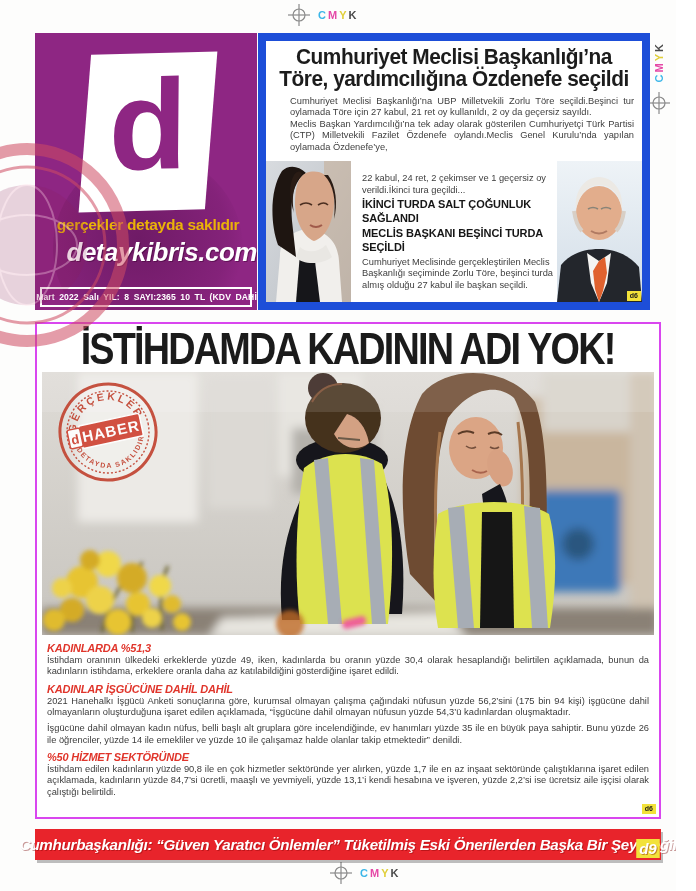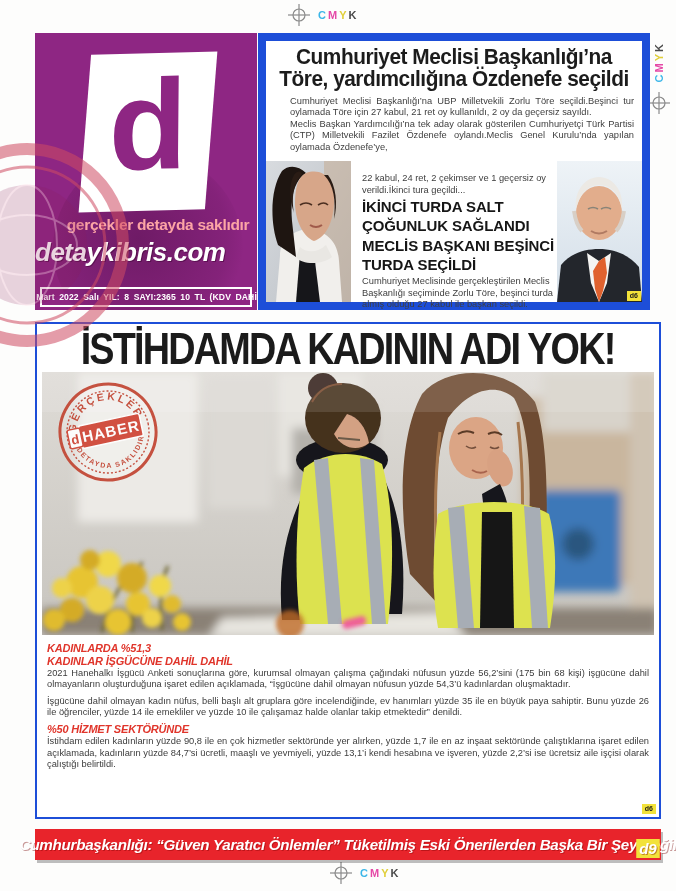--- a/index.html
+++ b/index.html
@@ -16,49 +16,49 @@
   .reg-right { right:6px; top:42px; flex-direction:column; gap:10px; }
   .vtext { writing-mode:vertical-rl; transform:rotate(180deg); font-size:11px; font-weight:bold; letter-spacing:2px; }
 
   
   .masthead { position:absolute; left:35px; top:33px; width:222px; height:277px; background:#8e2683; overflow:hidden; }
   .masthead .globe { position:absolute; left:18px; top:120px; width:190px; height:190px; border-radius:50%;
       background:radial-gradient(circle at 45% 45%, rgba(60,8,55,.38), rgba(60,8,55,.12) 60%, transparent 72%); }
   .logo-box { position:absolute; left:50px; top:20px; width:126px; height:158px; background:#ffffff;
       transform:skewX(-6deg) rotate(-1.5deg); display:flex; align-items:center; justify-content:center; }
   .logo-box .d { font-size:128px; font-weight:800; color:#8e2683; line-height:1; transform:skewX(4deg); padding-bottom:14px; }
-  .tagline { position:absolute; left:12px; top:183px; width:100%; text-align:center; color:#fca5a5;
+  .tagline { position:absolute; left:2px; top:183px; width:100%; text-align:center; color:#eab308;
       font-size:15.5px; font-weight:bold; letter-spacing:-0.3px; }
-  .site { position:absolute; left:0; top:204px; width:100%; text-align:left; color:#ffffff;
+  .site { position:absolute; left:0; top:204px; width:100%; text-align:right; color:#ffffff;
       font-size:26px; font-weight:800; font-style:italic; letter-spacing:-0.5px; text-shadow:1px 1px 0 rgba(60,0,50,.5); }
   .datebar { position:absolute; left:5px; bottom:3px; width:212px; height:20px; border:2px solid #ffffff;
       display:flex; align-items:center; justify-content:center; color:#ffffff; font-size:8.6px; font-weight:bold;
       letter-spacing:0.1px; word-spacing:2px; white-space:nowrap; }
 
   
   .watermark { position:absolute; left:-78px; top:140px; width:210px; height:210px; opacity:.55; pointer-events:none; z-index:5; }
 
   
   .top-article { position:absolute; left:258px; top:33px; width:392px; height:277px; background:#ffffff;
       border:8px solid #1d4ed8; }
   .ta-title { margin-top:5px; text-align:center; font-weight:800; color:#1c1c1c; font-size:21.5px;
       line-height:1.04; letter-spacing:-0.5px; transform:scaleX(.97); }
   .ta-body { padding:5px 8px 0 24px; font-size:9.3px; line-height:1.24; color:#3e3e3e; text-align:justify; }
   .ta-mid { position:absolute; left:88px; right:88px; top:132px; text-align:left; font-size:9.3px;
       line-height:1.24; color:#3e3e3e;margin-left:8px; }
-  .ta-sub { font-weight:800; color:#161616; font-size:15px; letter-spacing:-0.1px; margin:2px 0; }
+  .ta-sub { font-weight:800; color:#161616; font-size:11px; letter-spacing:-0.1px; margin:2px 0; }
   .ta-photo { position:absolute; bottom:0; width:85px; height:141px; overflow:hidden; }
   .ta-photo.left { left:0; } .ta-photo.right { right:0; }
   .badge { position:absolute; background:#f2e23a; color:#1a1a1a; font-size:7px; font-weight:bold;
       padding:1px 3px; line-height:1.1; }
   .ta-badge { right:1px; bottom:1px; }
 
   
   .main-box { position:absolute; left:35px; top:322px; width:626px; height:497px; background:#ffffff;
-      border:2px solid #1d4ed8; }
+      border:2px solid #d946ef; }
   .headline { margin-top:2px; height:46px; display:flex; align-items:center; justify-content:center; }
   .headline span { font-size:42px; font-weight:800; color:#1b1b1b; letter-spacing:-2px;
       transform:scaleX(.9) scaleY(1.05); white-space:nowrap; }
   .photo-wrap { position:relative; margin:0 5px; height:263px; overflow:hidden; background:#d6d3ce; }
   .stamp { position:absolute; left:14px; top:8px; width:104px; height:104px; opacity:.92; transform:rotate(-12deg); }
   .sections { padding:7px 10px 0 10px; }
   .sec-head { color:#e0352b; font-weight:800; font-style:italic; font-size:11px; letter-spacing:-0.2px; margin-bottom:1px; }
   .sec-body { font-size:9.3px; line-height:1.22; color:#3c3c3c; text-align:justify; margin-bottom:5px; }
   .main-badge { right:3px; bottom:3px; }
 
@@ -288,24 +288,25 @@
         <rect x="24" y="40" width="62" height="23" rx="2" fill="#cf4434" stroke="#ffffff" stroke-width="1.5"></rect>
         <rect x="12" y="42" width="13" height="19" rx="2" fill="#ffffff" stroke="#cf4434" stroke-width="1.5"></rect>
         <text x="18.5" y="57" font-size="13" font-weight="bold" fill="#cf4434" text-anchor="middle" font-family="Liberation Sans, sans-serif">d</text>
         <text x="55" y="57" font-size="15" font-weight="bold" fill="#ffffff" text-anchor="middle" letter-spacing="1" font-family="Liberation Sans, sans-serif">HABER</text>
       </svg>
     </div>
 
     <div class="sections">
       <div class="sec">
         <div class="sec-head">KADINLARDA %51,3</div>
+        <div class="sec-body">İstihdam oranının ülkedeki erkeklerde yüzde 49, iken, kadınlarda bu oranın yüzde 30,4 olarak hesaplandığı belirtilen açıklamada, bunun da kadınların istihdama, erkeklere oranla daha az katılabildiğini gösterdiğine işaret edildi.</div>
       </div>
       <div class="sec">
         <div class="sec-head">KADINLAR İŞGÜCÜNE DAHİL DAHİL</div>
-        <div class="sec-body">2021 Hanehalkı İşgücü Anketi sonuçlarına göre, kurumsal olmayan çalışma çağındaki nüfusun yüzde 56,2’sini (175 bin 68 kişi) işgücüne dahil olmayanların oluşturduğuna işaret edilen açıklamada, “İşgücüne dahil olmayan nüfusun yüzde 54,3’ü kadınlardan oluşmaktadır.</div>
+        <div class="sec-body">2021 Hanehalkı İşgücü Anketi sonuçlarına göre, kurumsal olmayan çalışma çağındaki nüfusun yüzde 56,2’sini (175 bin 94 kişi) işgücüne dahil olmayanların oluşturduğuna işaret edilen açıklamada, “İşgücüne dahil olmayan nüfusun yüzde 54,3’ü kadınlardan oluşmaktadır.</div>
       </div>
       <div class="sec">
         <div class="sec-body">İşgücüne dahil olmayan kadın nüfus, belli başlı alt gruplara göre incelendiğinde, ev hanımları yüzde 35 ile en büyük paya sahiptir. Bunu yüzde 26 ile öğrenciler, yüzde 14 ile emekliler ve yüzde 10 ile çalışamaz halde olanlar takip etmektedir” denildi.</div>
       </div>
       <div class="sec">
         <div class="sec-head">%50 HİZMET SEKTÖRÜNDE</div>
         <div class="sec-body">İstihdam edilen kadınların yüzde 90,8 ile en çok hizmetler sektöründe yer alırken, yüzde 1,7 ile en az inşaat sektöründe çalıştıklarına işaret edilen açıklamada, kadınların yüzde 84,7’si ücretli, maaşlı ve  yevmiyeli, yüzde 13,1’i kendi hesabına ve işveren, yüzde 2,2’si ise ücretsiz aile işçisi olarak çalıştığı belirtildi.</div>
       </div>
     </div>
     <span class="badge main-badge">d6</span>

